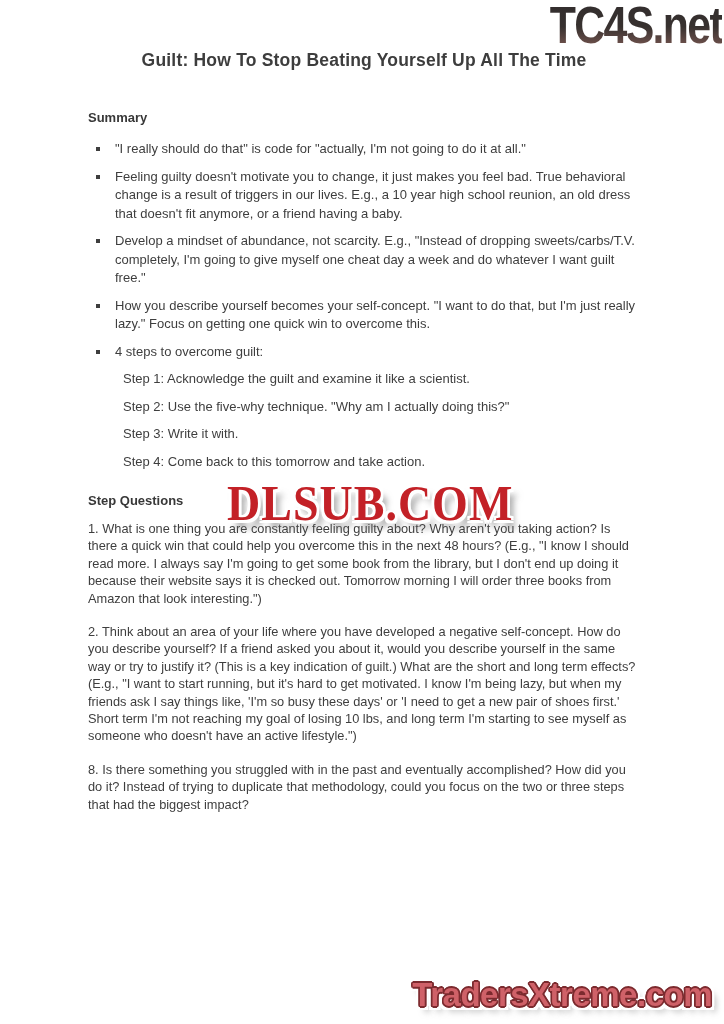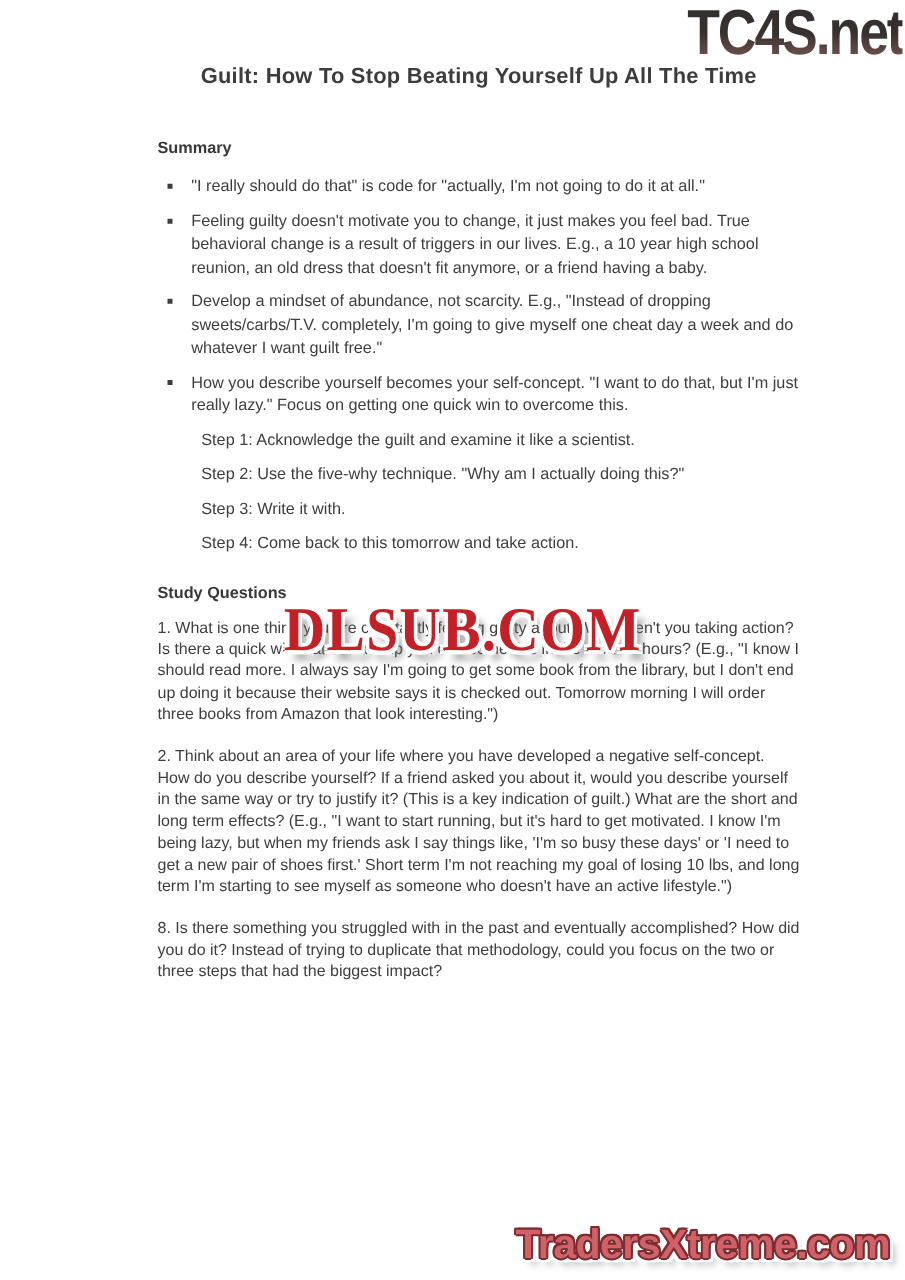--- a/index.html
+++ b/index.html
@@ -6,21 +6,20 @@
   html, body { margin: 0; padding: 0; background: #ffffff; }
 
   .page {
     position: relative;
     width: 724px;
     height: 1024px;
     background: #ffffff;
     overflow: hidden;
     font-family: "Liberation Sans", "DejaVu Sans", sans-serif;
     color: #3e3e3e;
-    padding-left: 38px;
   }
 
   .content { padding: 50px 84px 0 88px; }
 
   .doc-title {
     margin: 0;
     font-size: 17.5px;
     font-weight: 700;
     letter-spacing: 0.2px;
     text-align: center;
@@ -148,30 +147,34 @@
         <span class="bullet-text">Feeling guilty doesn't motivate you to change, it just makes you feel bad. True behavioral change is a result of triggers in our lives. E.g., a 10 year high school reunion, an old dress that doesn't fit anymore, or a friend having a baby.</span>
       </div>
       <div class="bullet-item">
         <span class="bullet-square"></span>
         <span class="bullet-text">Develop a mindset of abundance, not scarcity. E.g., "Instead of dropping sweets/carbs/T.V. completely, I'm going to give myself one cheat day a week and do whatever I want guilt free."</span>
       </div>
       <div class="bullet-item">
         <span class="bullet-square"></span>
         <span class="bullet-text">How you describe yourself becomes your self-concept. "I want to do that, but I'm just really lazy." Focus on getting one quick win to overcome this.</span>
       </div>
+      <div class="bullet-item">
+        <span class="bullet-square"></span>
+        <span class="bullet-text">4 steps to overcome guilt:</span>
+      </div>
     </div>
 
     <div class="steps">
       <p>Step 1: Acknowledge the guilt and examine it like a scientist.</p>
       <p>Step 2: Use the five-why technique. "Why am I actually doing this?"</p>
       <p>Step 3: Write it with.</p>
       <p>Step 4: Come back to this tomorrow and take action.</p>
     </div>
 
-    <h2 class="section-heading sq-heading">Study Questions</h2>
+    <h2 class="section-heading sq-heading">Step Questions</h2>
 
     <div>
       <p class="question">1. What is one thing you are constantly feeling guilty about? Why aren't you taking action? Is there a quick win that could help you overcome this in the next 48 hours? (E.g., "I know I should read more. I always say I'm going to get some book from the library, but I don't end up doing it because their website says it is checked out. Tomorrow morning I will order three books from Amazon that look interesting.")</p>
       <p class="question">2. Think about an area of your life where you have developed a negative self-concept. How do you describe yourself? If a friend asked you about it, would you describe yourself in the same way or try to justify it? (This is a key indication of guilt.) What are the short and long term effects? (E.g., "I want to start running, but it's hard to get motivated. I know I'm being lazy, but when my friends ask I say things like, 'I'm so busy these days' or 'I need to get a new pair of shoes first.' Short term I'm not reaching my goal of losing 10 lbs, and long term I'm starting to see myself as someone who doesn't have an active lifestyle.")</p>
       <p class="question">8. Is there something you struggled with in the past and eventually accomplished? How did you do it? Instead of trying to duplicate that methodology, could you focus on the two or three steps that had the biggest impact?</p>
     </div>
 
   </div>
 
   <div class="wm-dlsub">DLSUB.COM</div>

